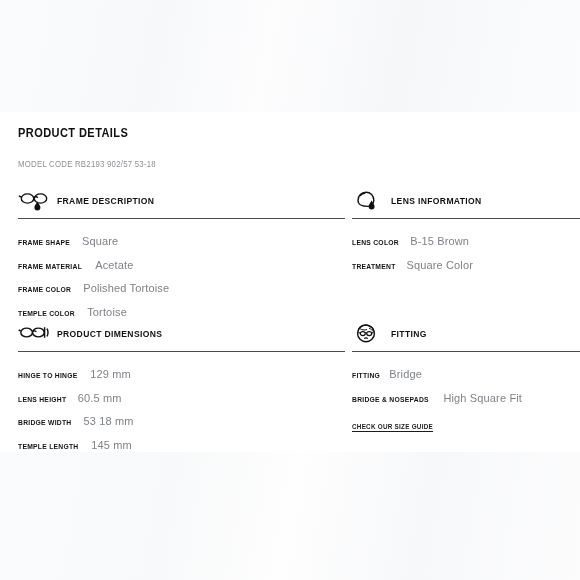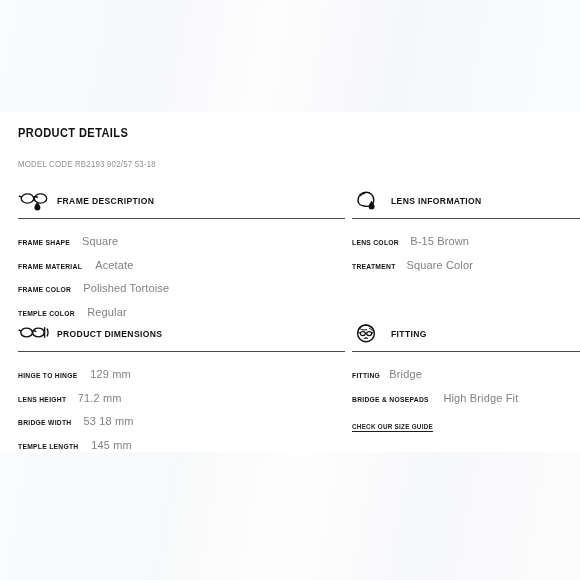--- a/index.html
+++ b/index.html
@@ -114,21 +114,21 @@
         <div class="spec">
           <span class="spec-label">FRAME MATERIAL</span>
           <span class="spec-value">Acetate</span>
         </div>
         <div class="spec">
           <span class="spec-label">FRAME COLOR</span>
           <span class="spec-value">Polished Tortoise</span>
         </div>
         <div class="spec">
           <span class="spec-label">TEMPLE COLOR</span>
-          <span class="spec-value">Regular</span>
+          <span class="spec-value">Tortoise</span>
         </div>
       </div>
     </div>
 
     <div class="col col-right row-1">
       <div class="sec-head">
         <span class="sec-icon">
           <svg width="34" height="26" viewBox="0 0 34 26">
             <path d="M6 12.5 C6 7.6 9.4 4.2 14 4.2 C18.6 4.2 21.8 7.6 21.8 12.2
                      C21.8 16 19.2 18.4 15.4 18.4 C10.2 18.4 6 16.4 6 12.5 Z
@@ -168,21 +168,21 @@
         <span class="sec-title">PRODUCT DIMENSIONS</span>
       </div>
       <div class="rule"></div>
       <div class="rows">
         <div class="spec">
           <span class="spec-label">HINGE TO HINGE</span>
           <span class="spec-value">129 mm</span>
         </div>
         <div class="spec">
           <span class="spec-label">LENS HEIGHT</span>
-          <span class="spec-value">71.2 mm</span>
+          <span class="spec-value">60.5 mm</span>
         </div>
         <div class="spec">
           <span class="spec-label">BRIDGE WIDTH</span>
           <span class="spec-value">53 18 mm</span>
         </div>
         <div class="spec">
           <span class="spec-label">TEMPLE LENGTH</span>
           <span class="spec-value">145 mm</span>
         </div>
       </div>
@@ -207,20 +207,20 @@
         <span class="sec-title">FITTING</span>
       </div>
       <div class="rule"></div>
       <div class="rows">
         <div class="spec">
           <span class="spec-label">FITTING</span>
           <span class="spec-value">Bridge</span>
         </div>
         <div class="spec">
           <span class="spec-label">BRIDGE &amp; NOSEPADS</span>
-          <span class="spec-value">High Bridge Fit</span>
+          <span class="spec-value">High Square Fit</span>
         </div>
         <a class="sizelink">CHECK OUR SIZE GUIDE</a>
       </div>
     </div>
 
   </div>
 </div>
 
 </body></html>

